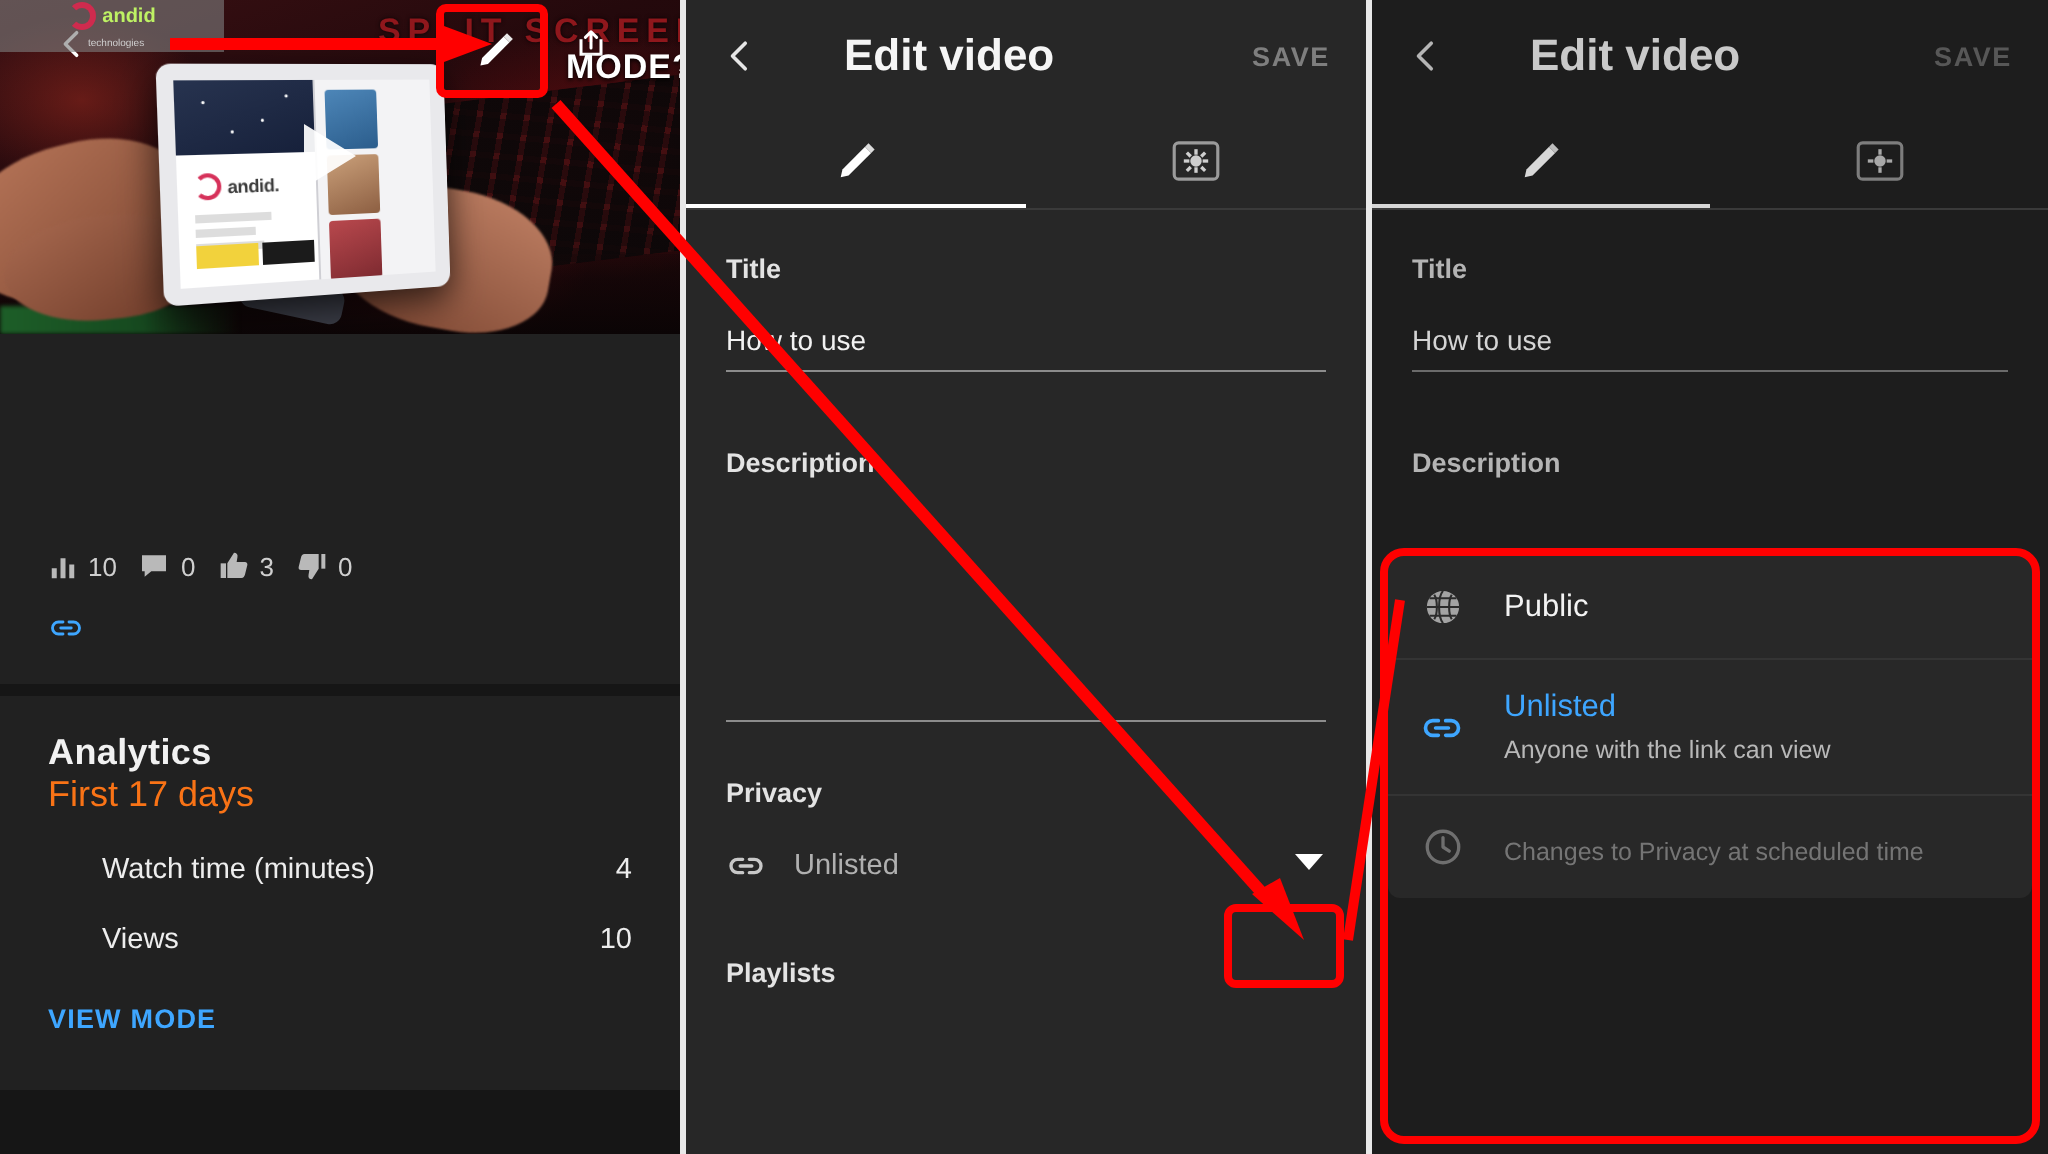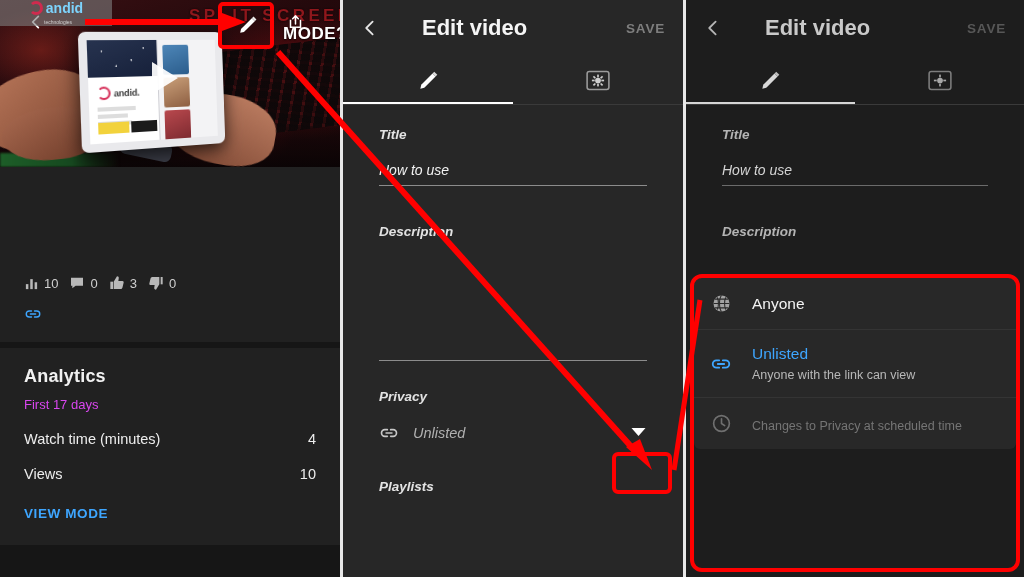--- a/index.html
+++ b/index.html
@@ -88,62 +88,62 @@
              letter-spacing:.5px; color:#ffffff; white-space:nowrap;
              text-shadow:0 1px 2px rgba(0,0,0,.9); }
   .share-ic{ position:absolute; left:288px; top:13px; width:15px; height:17px; }
   .back-chev{ position:absolute; left:28px; top:14px; width:16px; height:16px; }
   .watermark{ position:absolute; left:0; top:0; width:112px; height:26px;
               background:rgba(125,125,125,.62); display:flex; align-items:center;
               justify-content:center; }
   .wm-inner{ display:flex; align-items:center; gap:3px; transform:translateY(-5px); }
   .wm-ring{ width:14px; height:14px; border-radius:50%;
             border:3px solid #cf2b4e; border-left-color:transparent; }
-  .wm-text{ font-size:14px; font-weight:700; color:#7dd3fc; }
+  .wm-text{ font-size:10px; font-weight:700; color:#bef264; }
   .wm-sub{ font-size:5px; color:#d0d0d0; position:absolute; left:44px; top:19px;}
   
   .hl-pencil{ position:absolute; left:218px; top:2px; width:56px; height:47px;
               border:4px solid #ff0000; border-radius:5px; }
   .thumb-pencil{ position:absolute; left:237px; top:14px; width:22px; height:22px; }
 
   
   .stats-block{ height:175px; background:#212121; position:relative; }
   .stats-row{ position:absolute; left:24px; top:108px; display:flex;
               align-items:center; gap:11px; }
   .stat{ display:flex; align-items:center; gap:5px; }
   .stat .num{ font-size:13px; color:#cfcfcf; }
   .linkrow{ position:absolute; left:24px; top:138px; }
   .gap-strip{ height:6px; background:#161616; }
 
   
   .analytics{ background:#212121; padding:18px 24px 0 24px; height:auto; }
   .an-title{ font-size:18px; font-weight:700; color:#f1f1f1; letter-spacing:.2px; }
-  .an-sub{ font-size:13px; color:#d946ef; margin-top:10px; }
+  .an-sub{ font-size:18px; color:#f97316; }
   .an-row{ display:flex; justify-content:space-between; align-items:center;
-           margin-top:19px; }
+           margin-top:19px;margin-left:27px; }
   .an-label{ font-size:14.5px; color:#ededed; }
   .an-val{ font-size:14.5px; color:#ededed; }
   .an-more{ margin-top:24px; font-size:13.5px; font-weight:700; color:#3ea6ff;
             letter-spacing:.6px; }
   .bottom-strip{ position:absolute; left:0; bottom:0; width:340px; height:32px;
                  background:#161616; }
 
   
   .ev-header{ height:56px; display:flex; align-items:center; padding:0 18px; }
   .ev-back{ width:18px; height:18px; flex:0 0 18px; margin-right:18px; }
   .ev-title{ font-size:22px; font-weight:700; color:#f5f5f5;margin-left:25px; }
   .ev-save{ margin-left:auto; font-size:13.5px; font-weight:700;
             color:#7e7e7e; letter-spacing:.8px; }
   .ev-tabs{ height:48px; display:flex; position:relative; }
   .ev-tab{ flex:1; display:flex; align-items:center; justify-content:center; }
   .tab-underline{ position:absolute; left:0; bottom:0; width:50%; height:2.5px;
                   background:#fff; }
   .tabs-rule{ height:1px; background:#3a3a3a; }
 
-  .ev-body{ padding:0 36px;font-style:italic; }
+  .ev-body{ padding:0 20px; }
   .fld-label{ font-size:13.5px; font-weight:700; color:#e3e3e3; margin-top:22px; }
   .fld-value{ font-size:14px; color:#f2f2f2; margin-top:20px; padding-bottom:7px;
               border-bottom:1px solid #8c8c8c; }
   .desc-label{ font-size:13.5px; font-weight:700; color:#e3e3e3; margin-top:38px; }
   .desc-area{ height:122px; border-bottom:1px solid #8c8c8c; }
   .priv-label{ font-size:13.5px; font-weight:700; color:#e3e3e3; margin-top:28px; }
   .priv-row{ display:flex; align-items:center; margin-top:19px; }
   .priv-val{ font-size:14.5px; color:#b0b0b0; margin-left:14px; }
   .priv-caret{ margin-left:auto; }
   .pl-label{ font-size:13.5px; font-weight:700; color:#e3e3e3; margin-top:36px; }
@@ -414,21 +414,21 @@
       <div class="opt">
         <div class="opt-ic">
           <svg width="21" height="21" viewBox="0 0 24 24">
             <circle cx="12" cy="12" r="9.2" fill="#a3a3a3"></circle>
             <path d="M12 2.8 c-3 3.4-3 14.9 0 18.4 M2.8 12 h18.4 M4.3 7 h15.4 M4.3 17 h15.4" fill="none" stroke="#2b2b2b" stroke-width="1.2"></path>
             <path d="M7 5 c2 3 2 11 0 14" fill="none" stroke="#2b2b2b" stroke-width="1.2"></path>
             <path d="M17 5 c-2 3-2 11 0 14" fill="none" stroke="#2b2b2b" stroke-width="1.2"></path>
           </svg>
         </div>
         <div class="opt-txt">
-          <div class="opt-title">Anyone</div>
+          <div class="opt-title">Public</div>
         </div>
       </div>
 
       <div class="opt">
         <div class="opt-ic">
           <svg width="22" height="22" viewBox="0 0 24 24">
             <path d="M10 8 H7 a4 4 0 0 0 0 8 h3 M14 8 h3 a4 4 0 0 1 0 8 h-3 M8.5 12 h7" fill="none" stroke="#3ea6ff" stroke-width="2" stroke-linecap="round"></path>
           </svg>
         </div>
         <div class="opt-txt">

